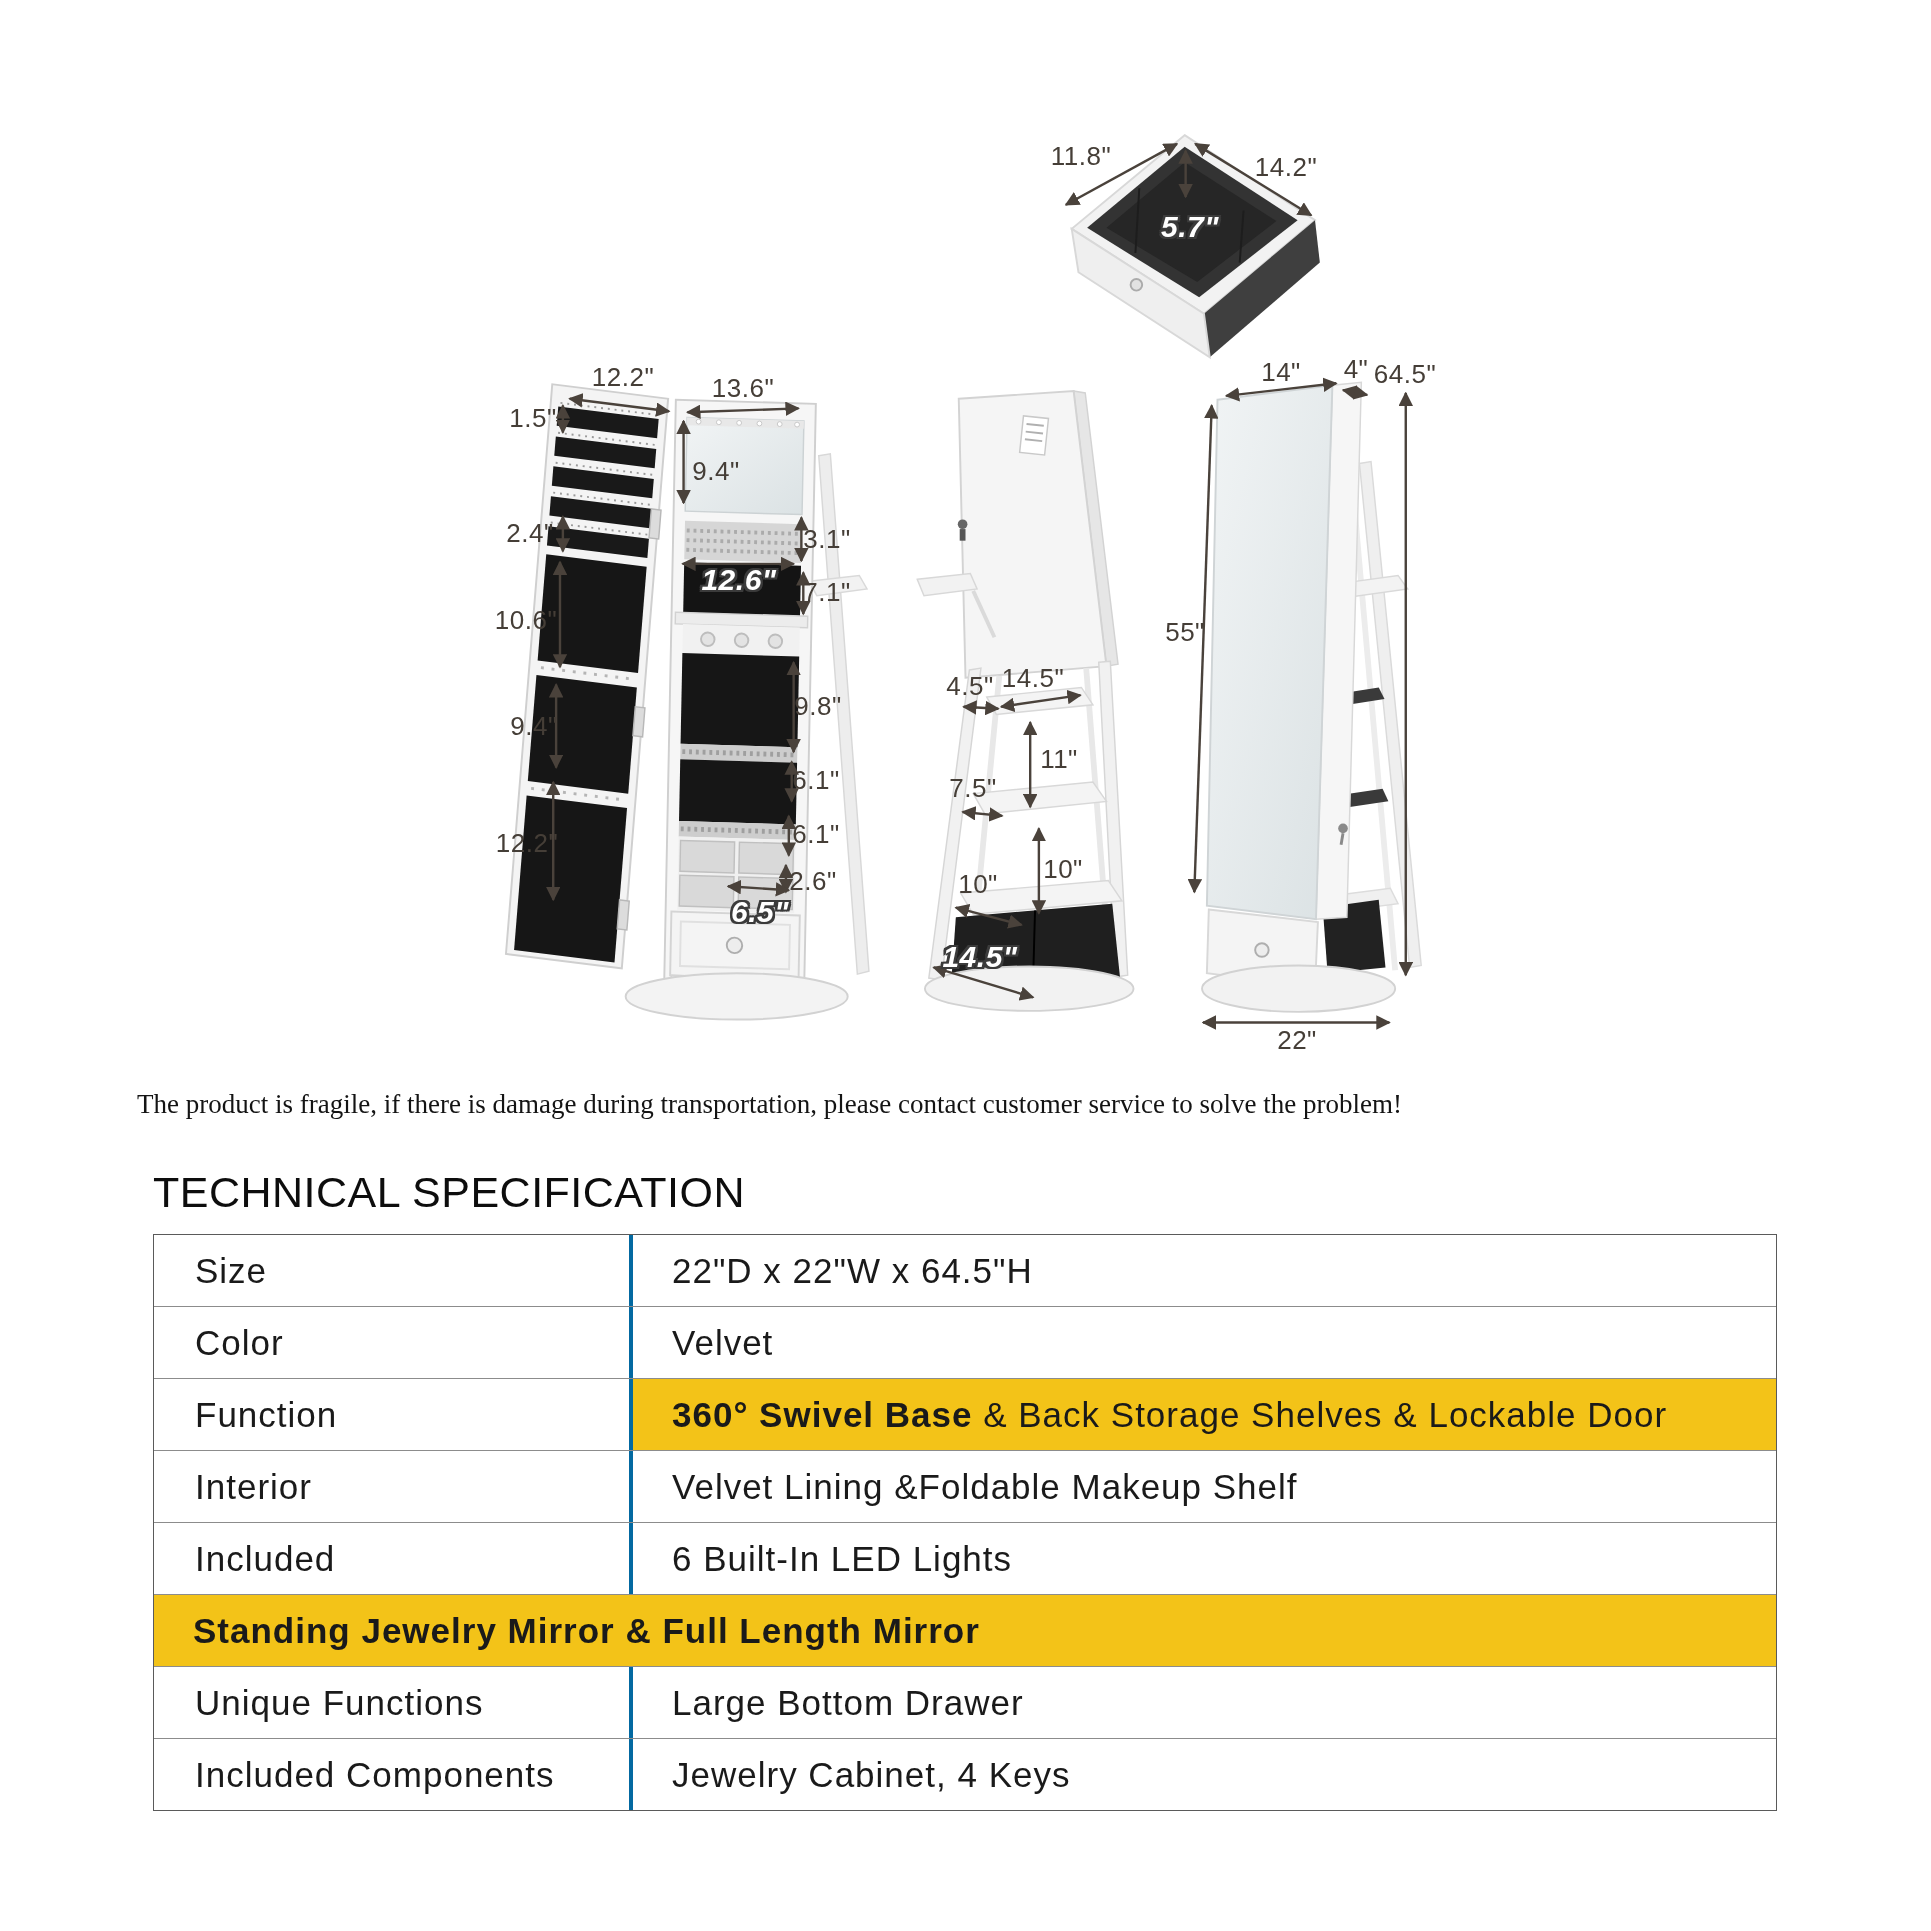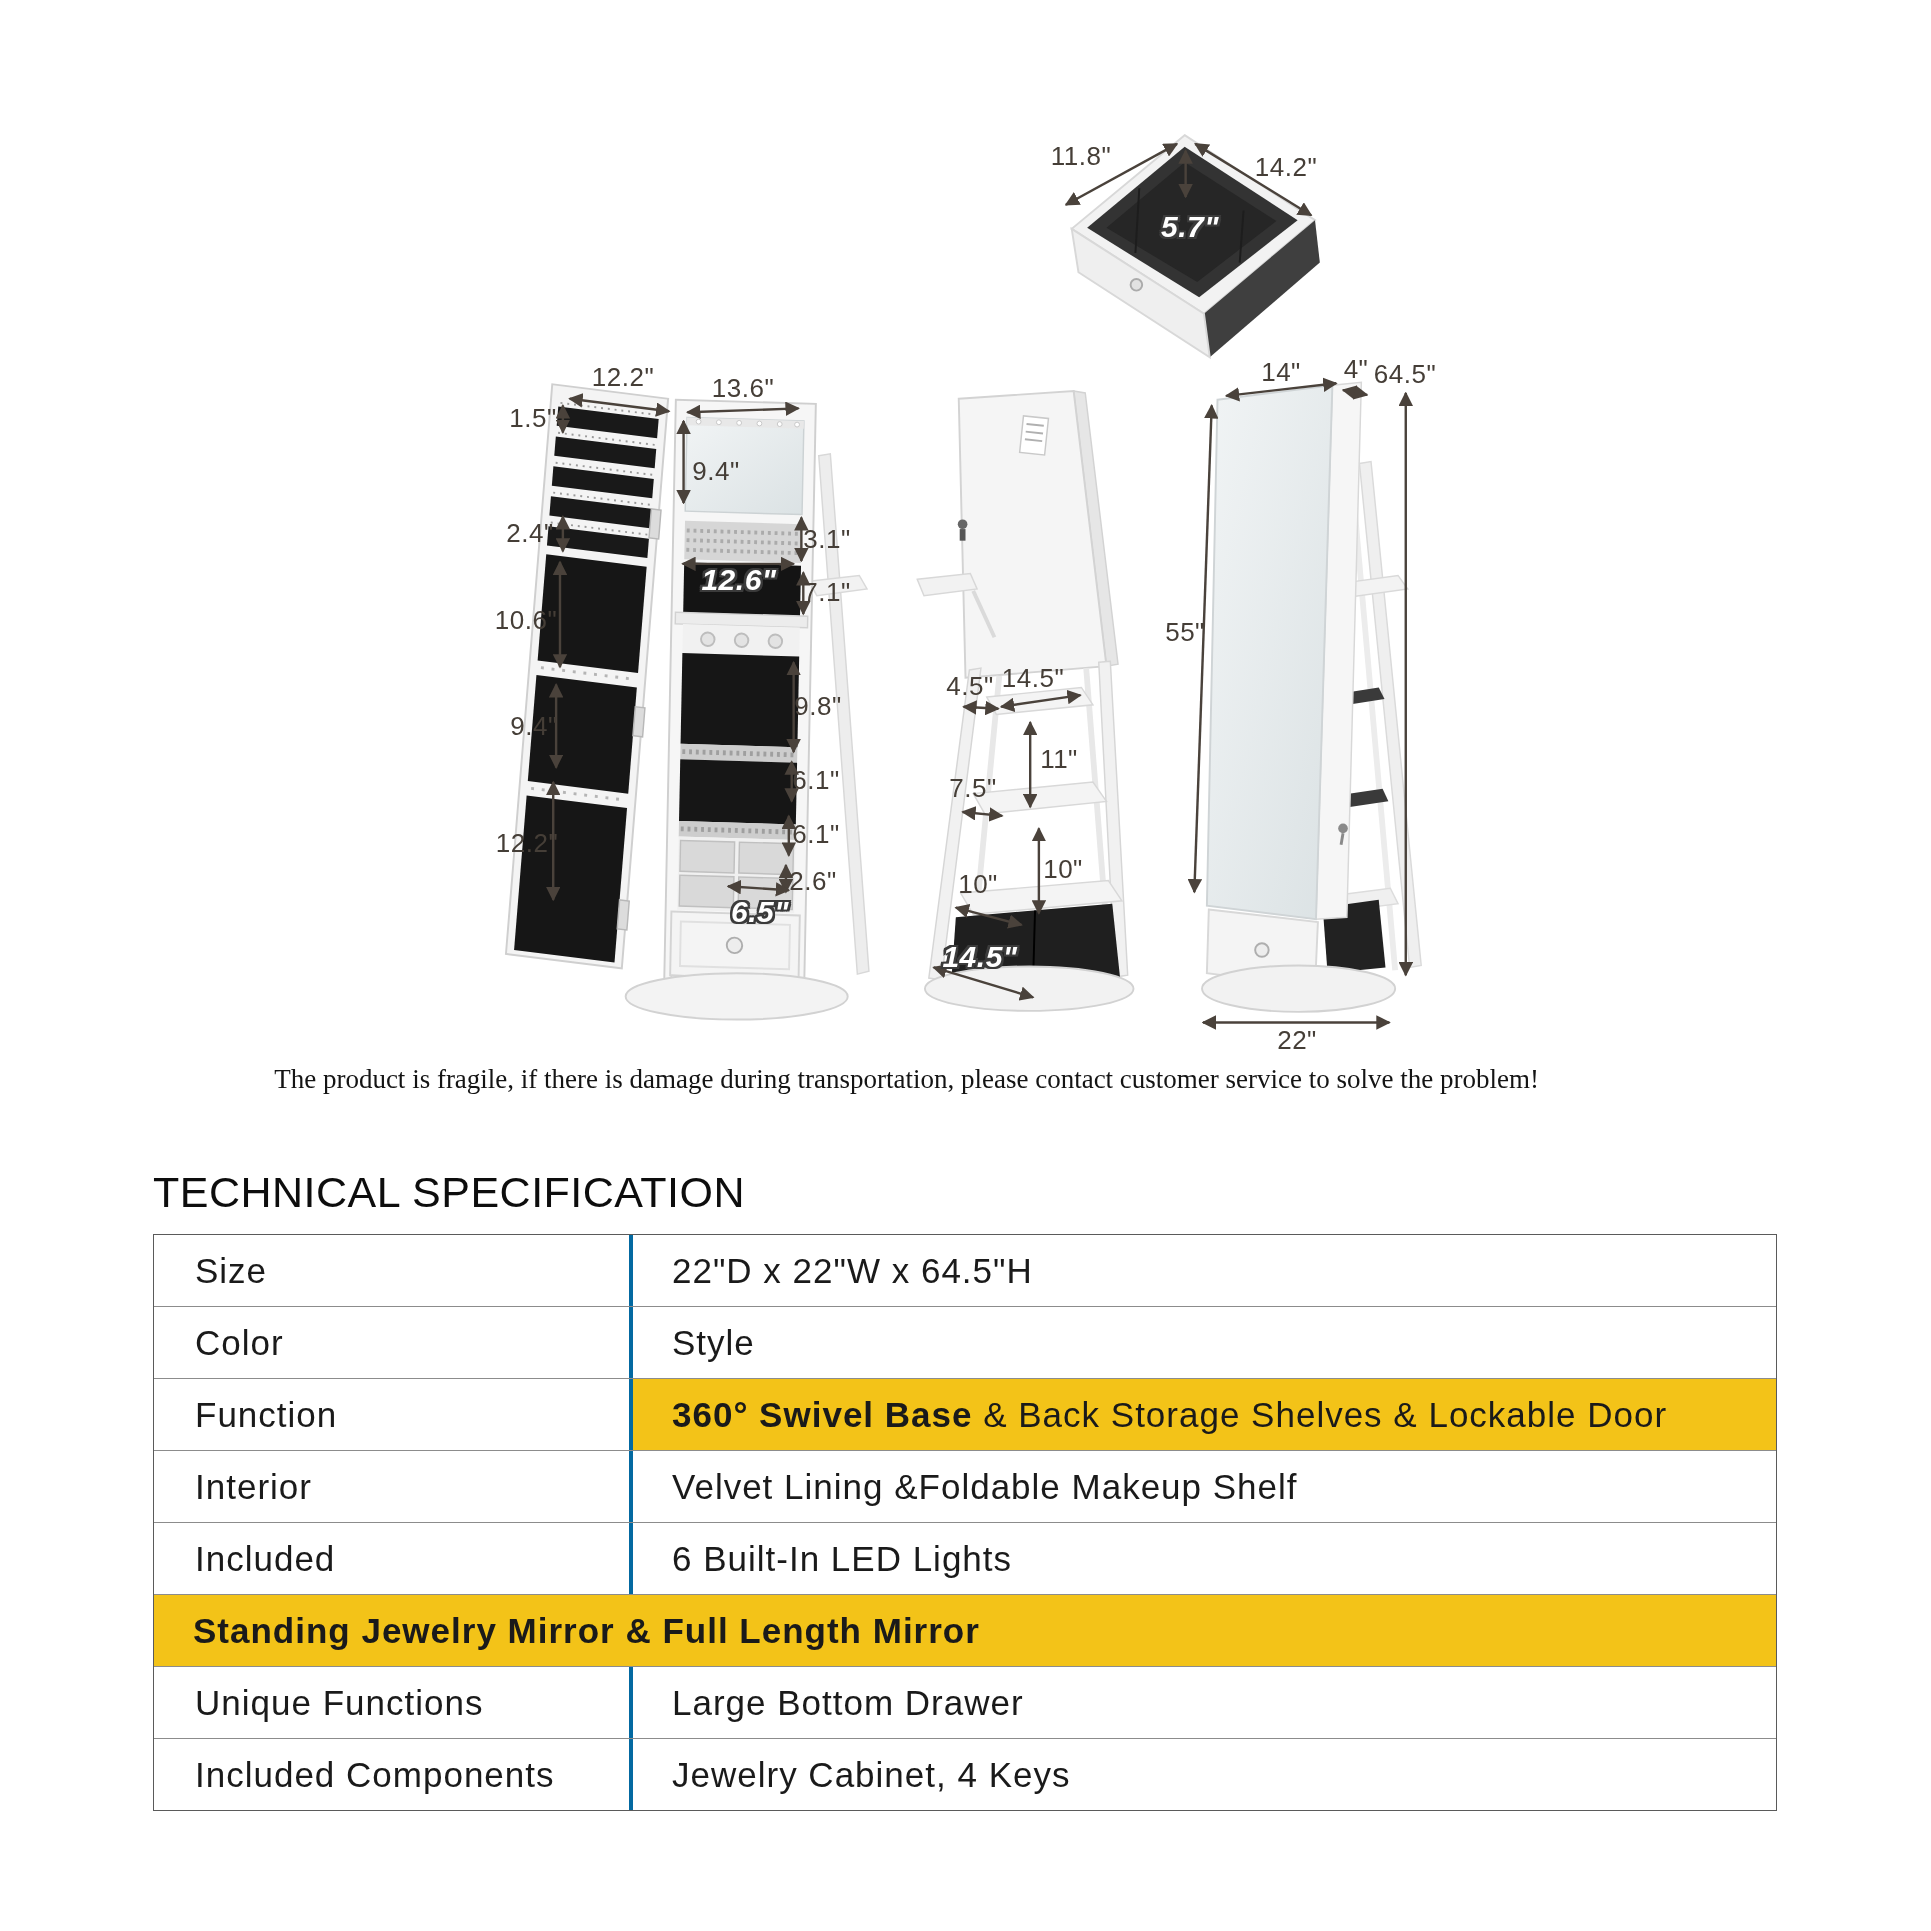--- a/index.html
+++ b/index.html
@@ -5,21 +5,21 @@
   html,body{margin:0;padding:0;background:#fff;}
   #canvas{position:relative;width:1931px;height:1931px;background:#ffffff;overflow:hidden;
           font-family:"Liberation Sans",sans-serif;}
   svg{position:absolute;left:0;top:0;}
   .dim{position:absolute;transform:translate(-50%,-50%);font-size:26px;color:#453e37;
        white-space:nowrap;letter-spacing:0.5px;}
   .dim.outline{font-size:30px;font-weight:bold;font-style:italic;color:#ffffff;
        text-shadow:-2.4px -2.4px 0 #3b3b3b,2.4px -2.4px 0 #3b3b3b,-2.4px 2.4px 0 #3b3b3b,
                     2.4px 2.4px 0 #3b3b3b,-2.4px 0 0 #3b3b3b,2.4px 0 0 #3b3b3b,
                     0 -2.4px 0 #3b3b3b,0 2.4px 0 #3b3b3b;}
-  .notice{position:absolute;top:1064px;left:0;width:1539px;text-align:right;
+  .notice{position:absolute;top:1089px;left:0;width:1539px;text-align:center;
           font-family:"Liberation Serif",serif;font-size:27px;color:#141414;}
   .heading{position:absolute;left:153px;top:1168px;font-size:43px;font-weight:normal;
            color:#0d0d0d;letter-spacing:0.5px;}
   .spec-table{position:absolute;left:153px;top:1234px;width:1622px;border:1.9px solid #5a5a5a;}
   .spec-row{display:flex;height:71px;border-top:1.9px solid #8c8c8c;}
   .spec-row:first-child{border-top:none;}
   .spec-label{flex:0 0 479px;box-sizing:border-box;border-right:4px solid #0369a1;
               display:flex;align-items:center;padding-left:41px;font-size:35px;
               color:#1a1a1a;letter-spacing:1px;}
   .spec-value{flex:1;display:flex;align-items:center;padding-left:39px;font-size:35px;
@@ -243,21 +243,21 @@
     <div>
         <div class="spec-row">
           <div class="spec-label">Size</div>
           <div class="spec-value">
             <span>22"D x 22"W x 64.5"H</span>
           </div>
         </div>
         <div class="spec-row">
           <div class="spec-label">Color</div>
           <div class="spec-value">
-            <span>Style</span>
+            <span>Velvet</span>
           </div>
         </div>
         <div class="spec-row">
           <div class="spec-label">Function</div>
           <div class="spec-value highlight">
             <span><span class="vb">360° Swivel Base</span> &amp; Back Storage Shelves &amp; Lockable Door</span>
           </div>
         </div>
         <div class="spec-row">
           <div class="spec-label">Interior</div>

